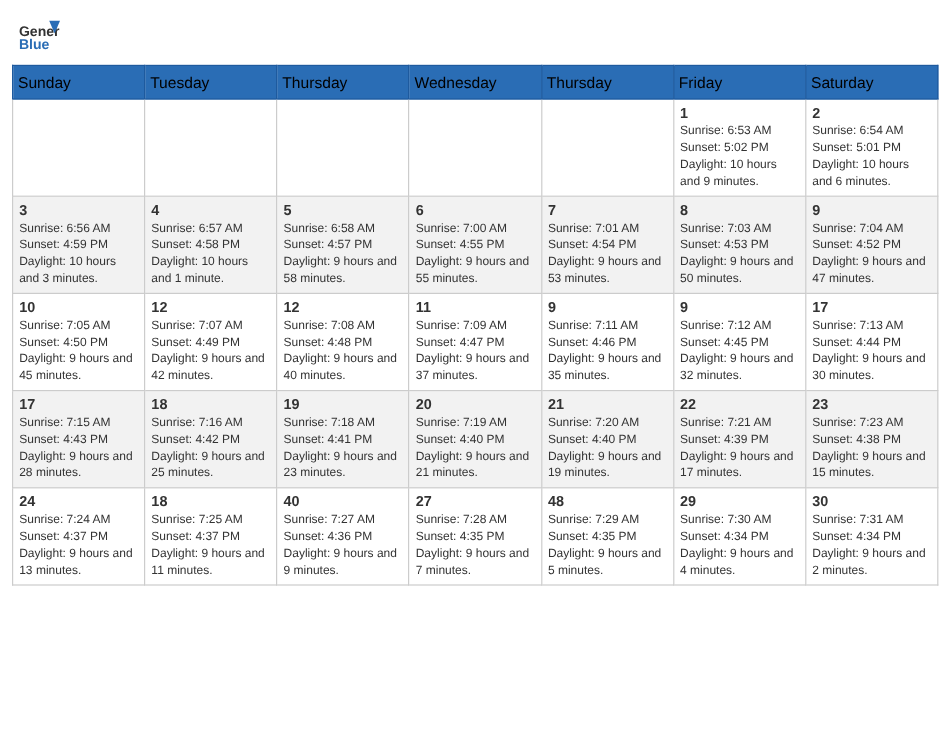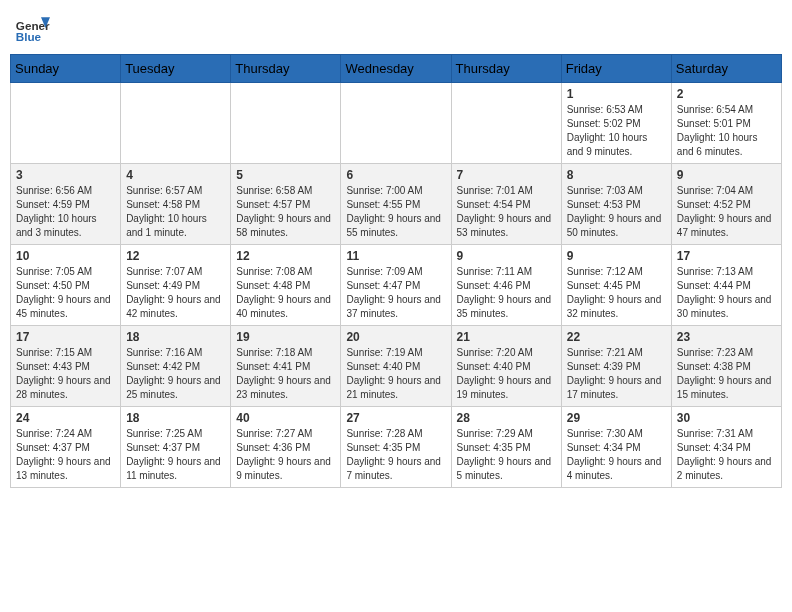--- a/index.html
+++ b/index.html
@@ -228,21 +228,21 @@
         </td>
         <td>
           <span class="day-num">40</span>
           <div class="day-info">Sunrise: 7:27 AM<br>Sunset: 4:36 PM<br>Daylight: 9 hours and 9 minutes.</div>
         </td>
         <td>
           <span class="day-num">27</span>
           <div class="day-info">Sunrise: 7:28 AM<br>Sunset: 4:35 PM<br>Daylight: 9 hours and 7 minutes.</div>
         </td>
         <td>
-          <span class="day-num">28</span>
+          <span class="day-num">48</span>
           <div class="day-info">Sunrise: 7:29 AM<br>Sunset: 4:35 PM<br>Daylight: 9 hours and 5 minutes.</div>
         </td>
         <td>
           <span class="day-num">29</span>
           <div class="day-info">Sunrise: 7:30 AM<br>Sunset: 4:34 PM<br>Daylight: 9 hours and 4 minutes.</div>
         </td>
         <td>
           <span class="day-num">30</span>
           <div class="day-info">Sunrise: 7:31 AM<br>Sunset: 4:34 PM<br>Daylight: 9 hours and 2 minutes.</div>
         </td>

